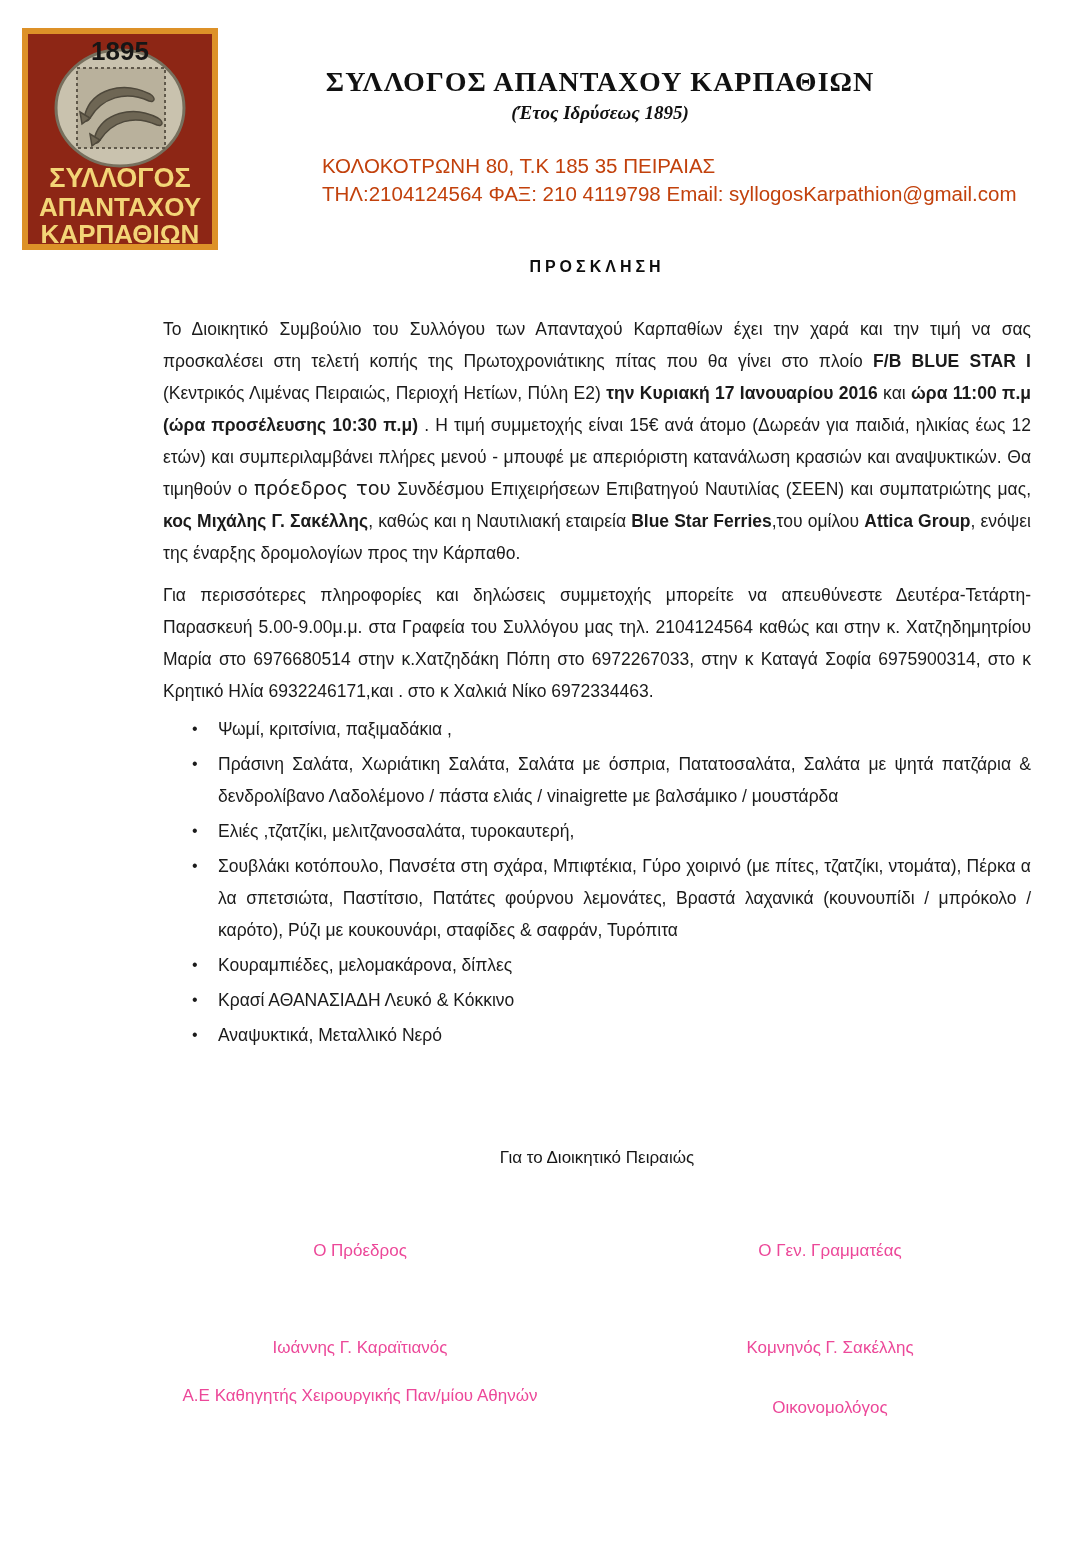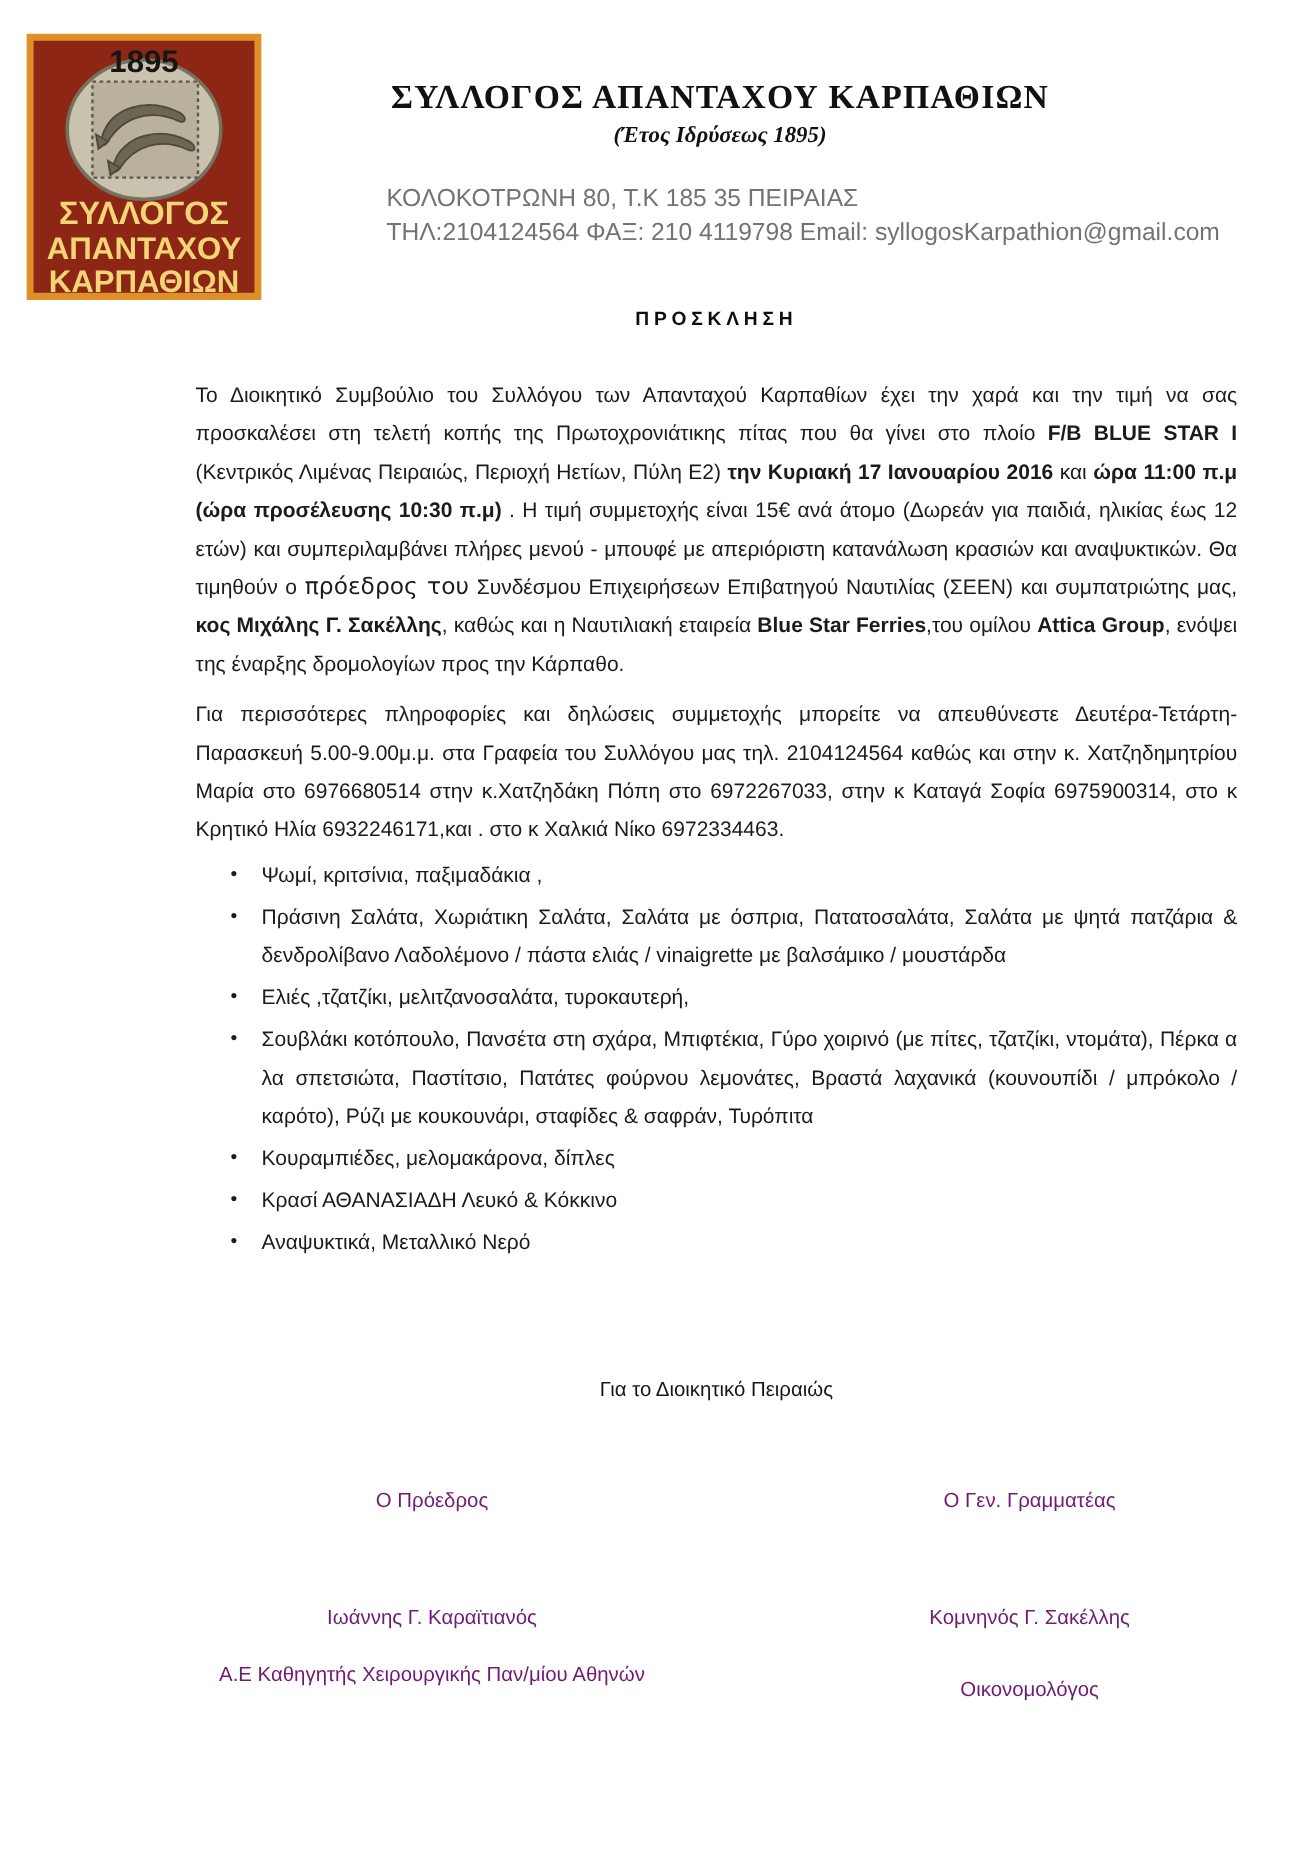--- a/index.html
+++ b/index.html
@@ -25,21 +25,21 @@
   }
   .org-sub {
     position:absolute; left:240px; top:102px; width:720px;
     text-align:center;
     font-family:"Liberation Serif", serif;
     font-weight:bold; font-style:italic; font-size:19px;
     color:#111;
   }
   .addr-block {
     position:absolute; left:322px; top:152px;
-    font-size:20.5px; line-height:28px; color:#737373;
+    font-size:20.5px; line-height:28px; color:#c2410c;
   }
 
   
   .invite-heading {
     position:absolute; left:163px; top:258px; width:868px;
     text-align:center;
     font-weight:bold; font-size:16px; letter-spacing:4px;
     color:#0e0e0e;
   }
 
@@ -67,21 +67,21 @@
   ul.menu-list li .bullet {
     position:absolute; left:2px; top:0;
     font-size:16px;
   }
 
   
   .on-behalf {
     position:absolute; left:163px; top:1148px; width:868px;
     text-align:center; font-size:17px; color:#161616;
   }
-  .sig-row { position:absolute; left:0; width:1092px; display:flex; font-size:17px; color:#701a75;gap:28px; }
+  .sig-row { position:absolute; left:0; width:1092px; display:flex; font-size:17px; color:#ec4899; }
   .sig-row .cell-left  { margin-left:140px; width:440px; text-align:center; }
   .sig-row .cell-right { margin-left:20px;  width:460px; text-align:center; }
   .row-titles { top:1241px; }
   .row-names  { top:1338px; }
   .row-roles  { top:1386px; }
   .row-roles .cell-right { padding-top:12px; }
 </style>
 </head>
 <body>
 

